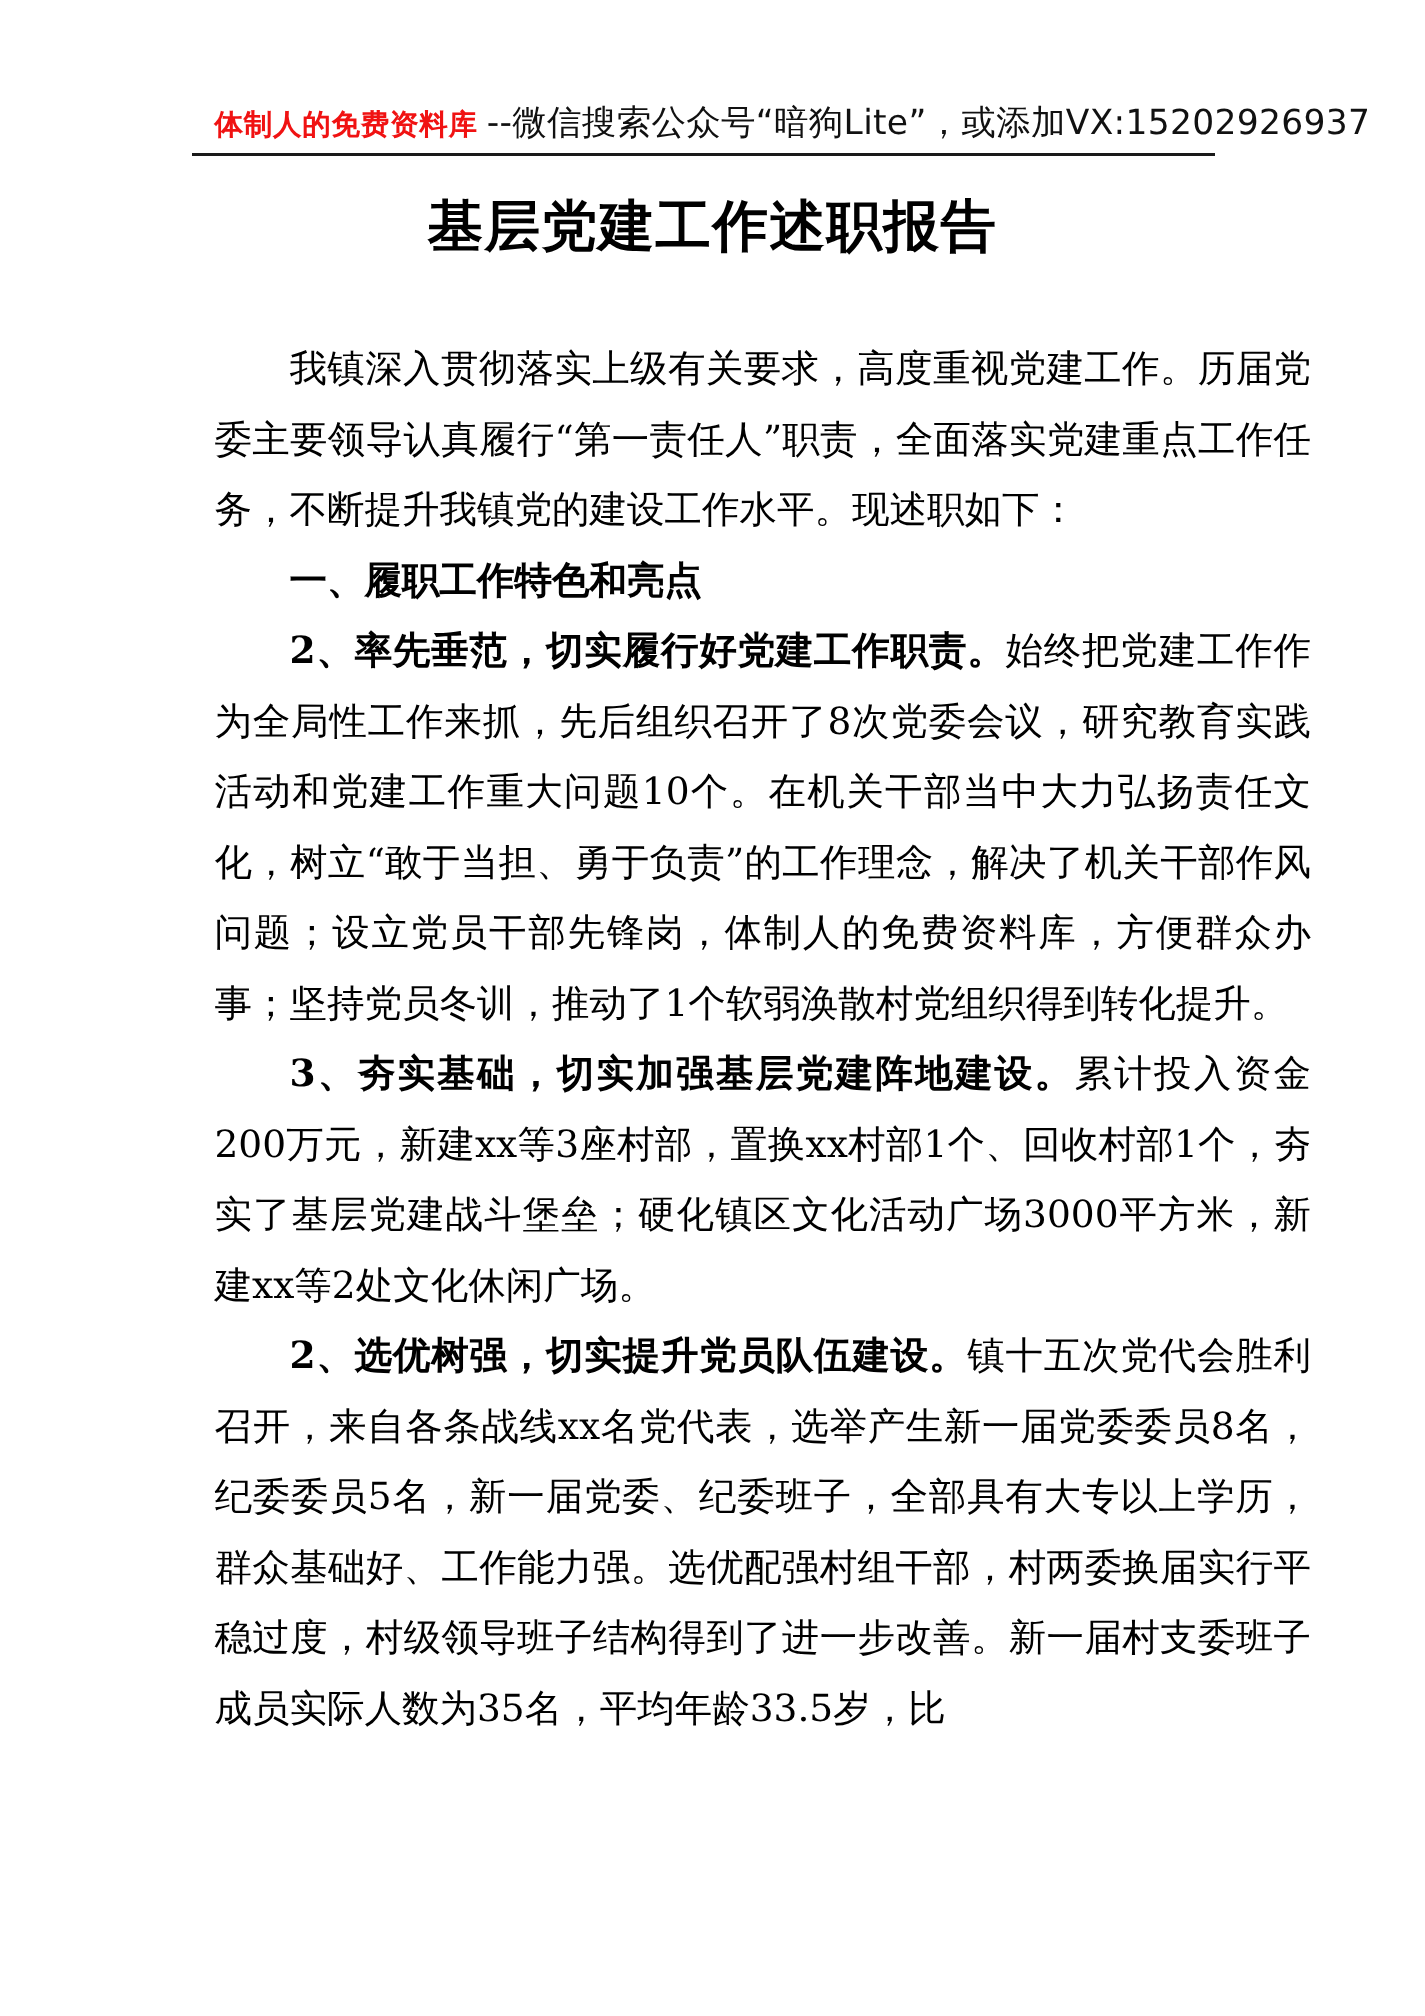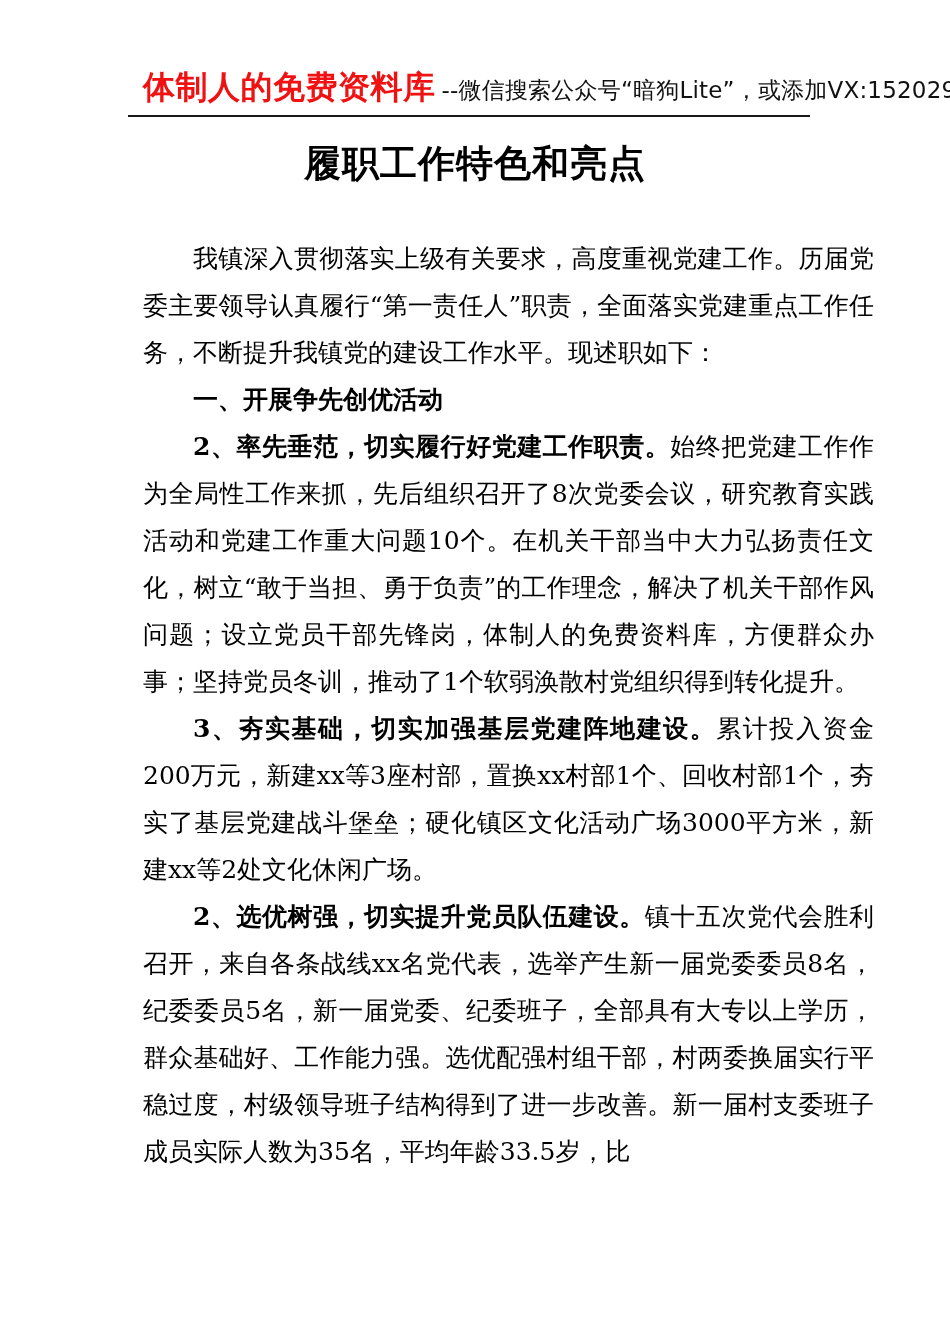--- a/index.html
+++ b/index.html
@@ -21,21 +21,21 @@
     margin: 66px 0 0 128px;
     width: 667px;
     padding: 0 0 5px 15px;
     border-bottom: 2px solid #1a1a1a;
     white-space: nowrap;
     font-family: "DejaVu Sans", "Liberation Sans", sans-serif;
     display: flex;
     align-items: baseline;
   }
   .header-brand {
-    font-size: 32px;
+    font-size: 19px;
     font-weight: 700;
     letter-spacing: 0.5px;
   }
   .header-note {
     font-size: 23px;
     color: #111111;
     margin-left: 6px;
     letter-spacing: 0.2px;
   }
   
@@ -71,23 +71,23 @@
 </head>
 <body>
 
 <div class="page">
 
   <div class="page-header">
     <span class="header-brand" style="color: rgb(240, 18, 18);">体制人的免费资料库</span>
     <span class="header-note">--微信搜索公众号“暗狗Lite”，或添加VX:15202926937</span>
   </div>
 
-  <h1 class="doc-title">履职工作特色和亮点</h1>
+  <h1 class="doc-title">基层党建工作述职报告</h1>
 
   <div class="doc-body" id="doc-body">
       <p class="para"><span>我镇深入贯彻落实上级有关要求，高度重视党建工作。历届党委主要领导认真履行“第一责任人”职责，全面落实党建重点工作任务，不断提升我镇党的建设工作水平。现述职如下：</span></p>
-      <p class="heading">一、开展争先创优活动</p>
+      <p class="heading">一、履职工作特色和亮点</p>
       <p class="para"><strong class="lead">2、率先垂范，切实履行好党建工作职责。</strong><span>始终把党建工作作为全局性工作来抓，先后组织召开了8次党委会议，研究教育实践活动和党建工作重大问题10个。在机关干部当中大力弘扬责任文化，树立“敢于当担、勇于负责”的工作理念，解决了机关干部作风问题；设立党员干部先锋岗，体制人的免费资料库，方便群众办事；坚持党员冬训，推动了1个软弱涣散村党组织得到转化提升。</span></p>
       <p class="para"><strong class="lead">3、夯实基础，切实加强基层党建阵地建设。</strong><span>累计投入资金200万元，新建xx等3座村部，置换xx村部1个、回收村部1个，夯实了基层党建战斗堡垒；硬化镇区文化活动广场3000平方米，新建xx等2处文化休闲广场。</span></p>
       <p class="para"><strong class="lead">2、选优树强，切实提升党员队伍建设。</strong><span>镇十五次党代会胜利召开，来自各条战线xx名党代表，选举产生新一届党委委员8名，纪委委员5名，新一届党委、纪委班子，全部具有大专以上学历，群众基础好、工作能力强。选优配强村组干部，村两委换届实行平稳过度，村级领导班子结构得到了进一步改善。新一届村支委班子成员实际人数为35名，平均年龄33.5岁，比</span></p>
     </div>
 
 </div>
 
 </body></html>

